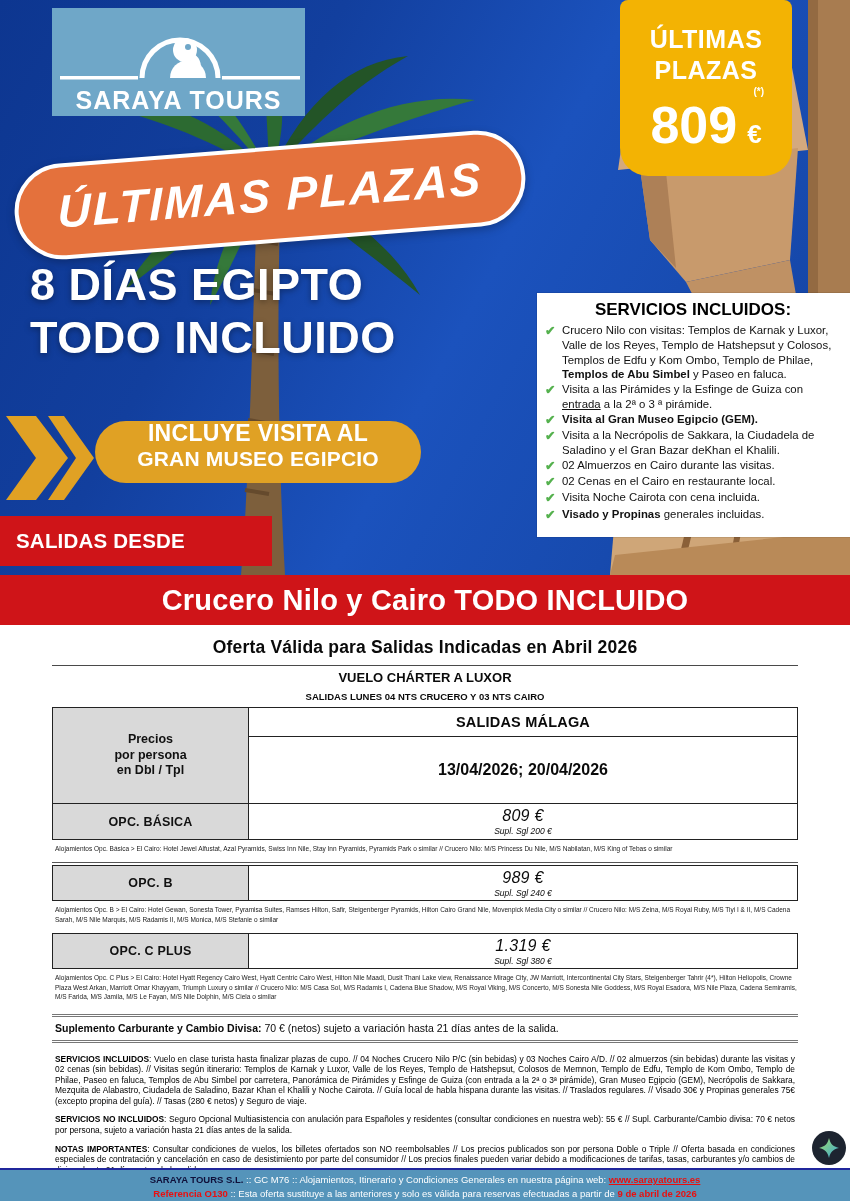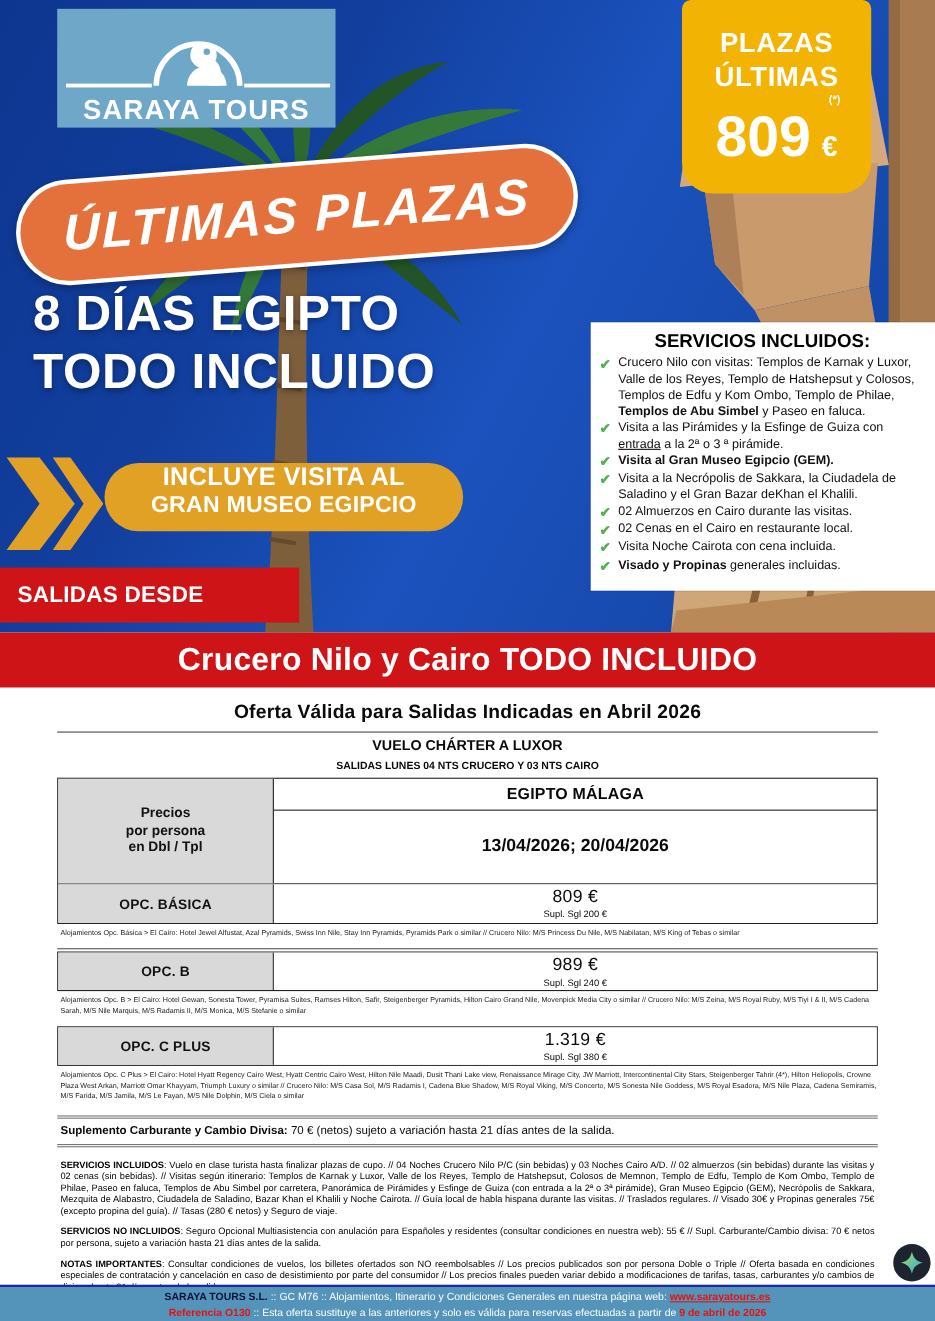--- a/index.html
+++ b/index.html
@@ -108,21 +108,21 @@
     font-weight:bold; font-size:14.5px; border-bottom:1px solid #222; color:#0a0a0a; letter-spacing:0.2px;
   }
   .pt-dates { height:66px; display:flex; align-items:center; justify-content:center; font-weight:bold; font-size:16px; color:#0a0a0a; }
   .opt-row { display:grid; grid-template-columns:196px 1fr; border-top:1px solid #222; height:36px; }
   .opt-row.standalone { border:1px solid #222; margin:0 52px; }
   .opt-label {
     background:#d9d9d9; border-right:1.5px solid #222;
     display:flex; align-items:center; justify-content:center;
     font-weight:bold; font-size:12.5px; color:#111; letter-spacing:0.2px;
   }
-  .opt-cell { display:flex; flex-direction:column; align-items:center; justify-content:center; background:#fff; }
+  .opt-cell { display:flex; flex-direction:column; align-items:center; justify-content:center; background:#fff;font-style:italic; }
   .opt-price { font-size:16px; color:#0a0a0a; letter-spacing:0.3px; }
   .opt-sup { font-size:8.5px; color:#0a0a0a; margin-top:1px; }
   .hotel-note { margin:4px 52px 0 55px; font-size:6.5px; line-height:1.45; color:#222; }
   .thin-rule { border:none; border-top:1px solid #555; margin:9px 52px 2px 52px; }
   .dbl-rule { height:3px; border-top:1px solid #777; border-bottom:1px solid #777; margin:12px 52px 0 52px; }
   .fuel-note { margin:5px 55px 0 55px; font-size:10.5px; color:#0a0a0a; }
   .fuel-note b { font-weight:bold; }
 
   .terms { margin:11px 55px 0 55px; }
   .terms p { font-size:8.4px; line-height:1.26; text-align:justify; color:#000; margin-bottom:8px; }
@@ -187,22 +187,22 @@
         <circle cx="133" cy="34" r="12" fill="#ffffff"></circle>
         <circle cx="136" cy="31" r="3" fill="#6fa7c8"></circle>
         <path d="M142,38 Q152,44 148,62 L138,62 Q142,50 138,44 Z" fill="#ffffff"></path>
         <rect x="8" y="60" width="78" height="3.5" fill="#ffffff"></rect>
         <rect x="170" y="60" width="78" height="3.5" fill="#ffffff"></rect>
       </svg>
       <div class="logo-text">SARAYA TOURS</div>
     </div>
 
     <div class="price-badge">
+      <div class="pb-line">ÚLTIMAS</div>
       <div class="pb-line">PLAZAS</div>
-      <div class="pb-line">ÚLTIMAS</div>
       <div class="pb-note">(*)</div>
       <div class="pb-price-row">
         <span class="pb-price">809</span>
         <span class="pb-eur">€</span>
       </div>
     </div>
 
     <div class="stamp">
       <span>ÚLTIMAS PLAZAS</span>
     </div>
@@ -269,21 +269,21 @@
     <hr class="rule">
     <div class="offer-sub1">VUELO CHÁRTER A LUXOR</div>
     <div class="offer-sub2">SALIDAS LUNES 04 NTS CRUCERO Y 03 NTS CAIRO</div>
 
     <div class="price-table">
       <div class="pt-grid">
         <div class="pt-corner">Precios
 por persona
 en Dbl / Tpl</div>
         <div>
-          <div class="pt-colheader">EGIPTO MÁLAGA</div>
+          <div class="pt-colheader">SALIDAS MÁLAGA</div>
           <div class="pt-dates">13/04/2026; 20/04/2026</div>
         </div>
       </div>
       <div class="opt-row">
         <div class="opt-label">OPC. BÁSICA</div>
         <div class="opt-cell">
           <div class="opt-price">809 €</div>
           <div class="opt-sup">Supl. Sgl 200 €</div>
         </div>
       </div>

